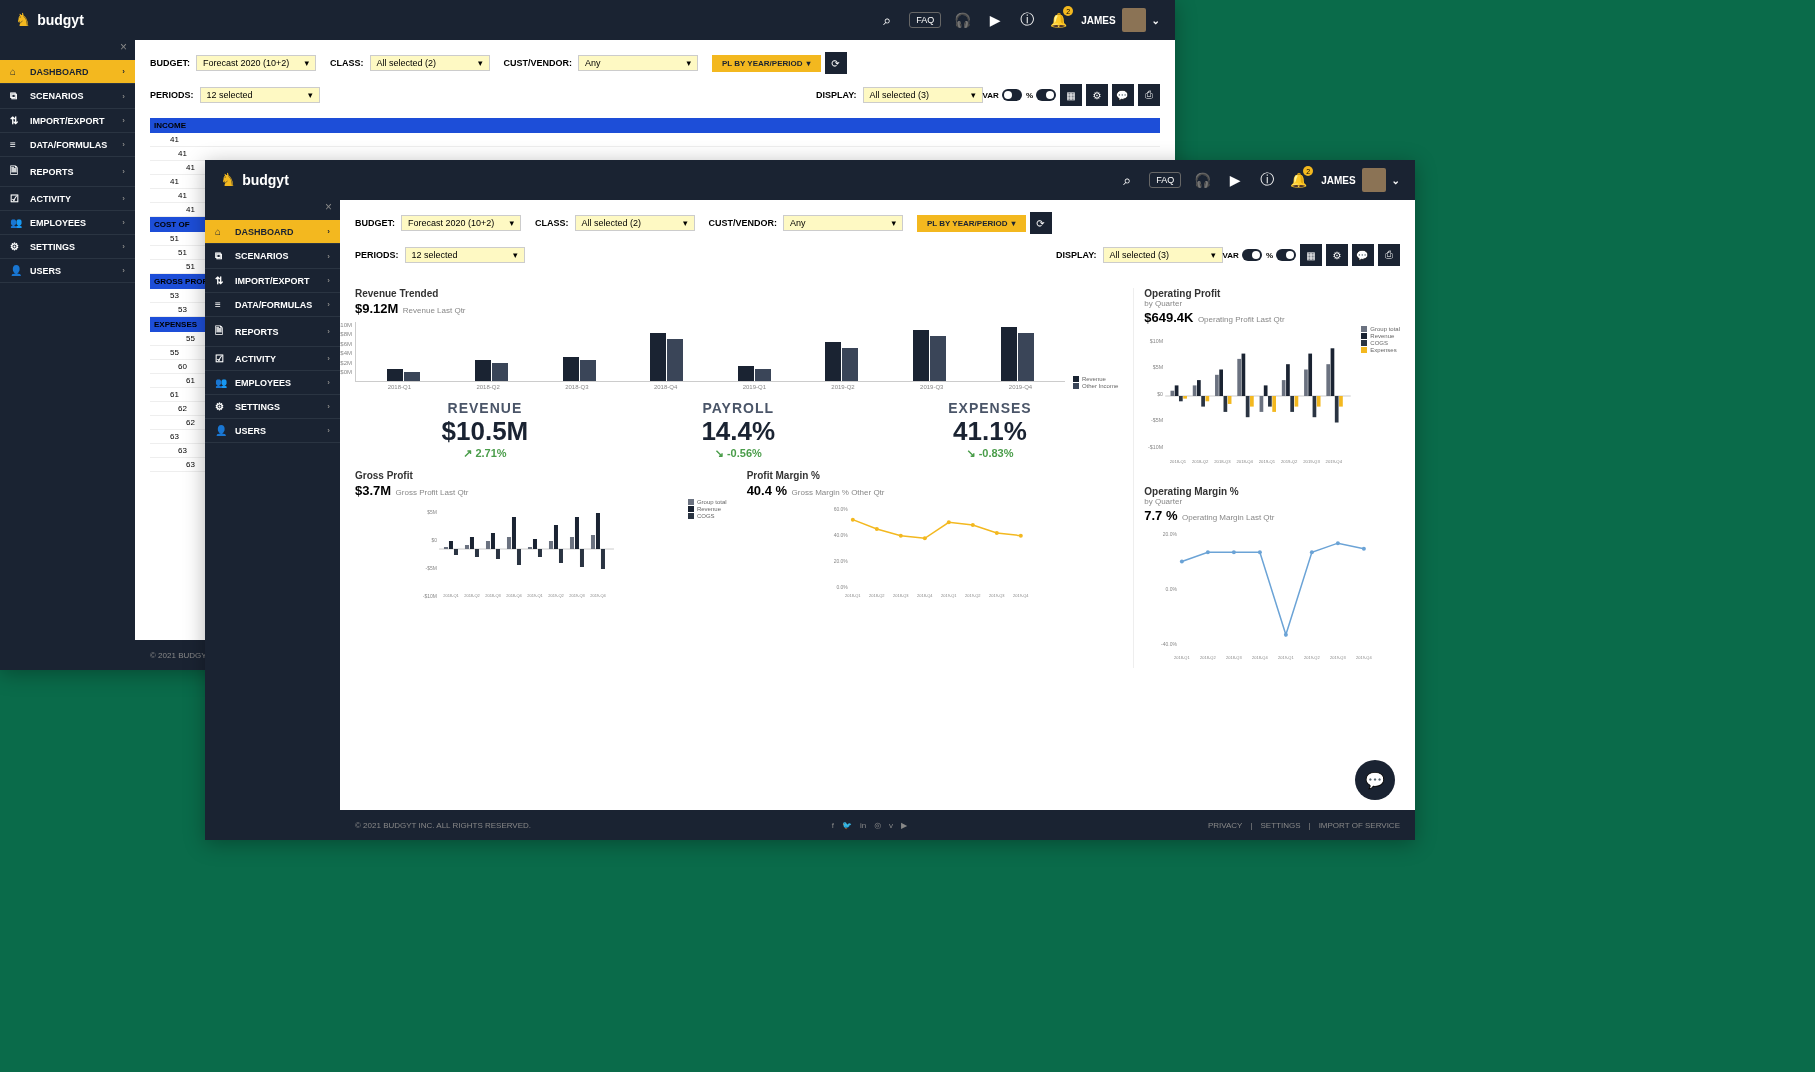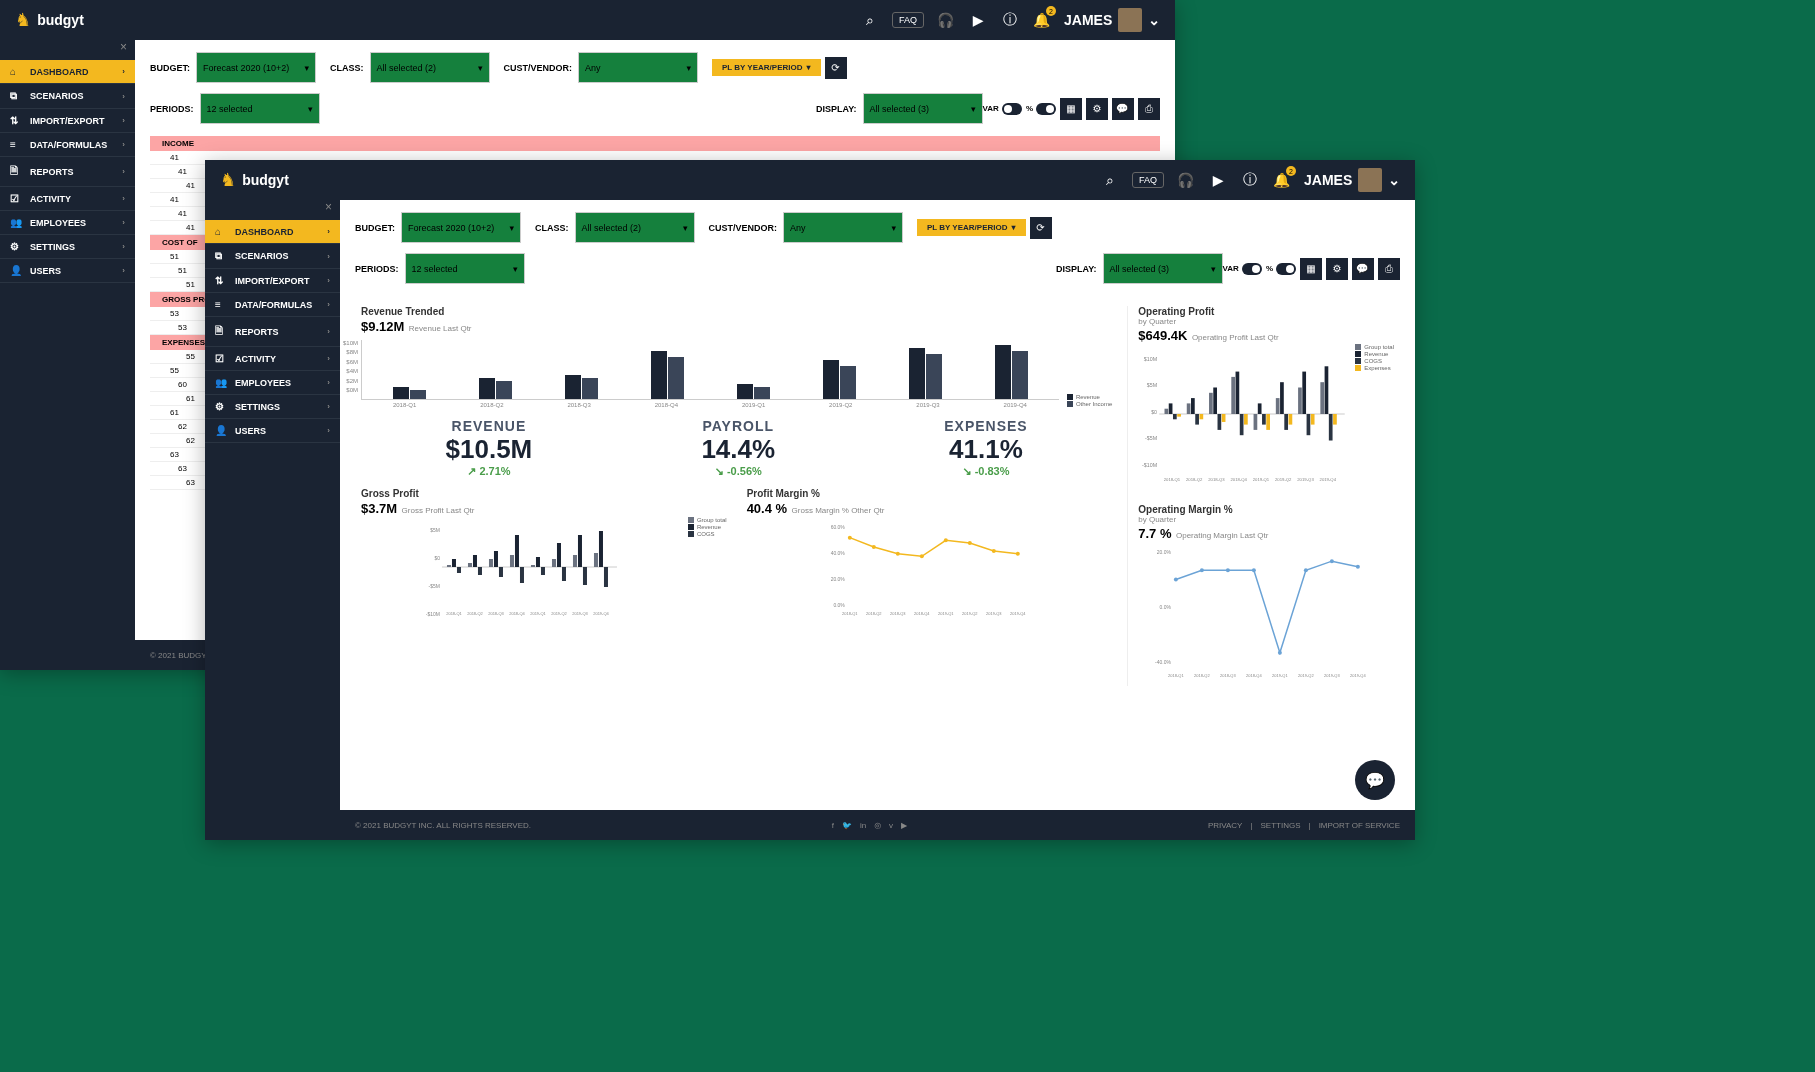--- a/index.html
+++ b/index.html
@@ -11,58 +11,58 @@
 
 .topbar { height: 40px; background: #1a2332; display: flex; align-items: center; padding: 0 15px; color: #fff; }
 .logo { display: flex; align-items: center; gap: 6px; }
 .logo-icon { color: #f3b81f; font-size: 18px; }
 .logo-text { font-size: 14px; font-weight: 600; }
 .topbar-right { margin-left: auto; display: flex; align-items: center; gap: 12px; }
 .topbar-icon { width: 20px; height: 20px; display: flex; align-items: center; justify-content: center; cursor: pointer; font-size: 14px; }
 .faq-btn { border: 1px solid #666; border-radius: 3px; padding: 2px 6px; font-size: 9px; cursor: pointer; }
 .notif { position: relative; }
 .notif-badge { position: absolute; top: -4px; right: -4px; background: #f3b81f; color: #000; font-size: 7px; border-radius: 50%; width: 10px; height: 10px; display: flex; align-items: center; justify-content: center; }
-.user { display: flex; align-items: center; gap: 6px; font-size: 14px; font-weight: 600; }
+.user { display: flex; align-items: center; gap: 6px; font-size: 10px; font-weight: 600; }
 .avatar { width: 24px; height: 24px; background: #8b7355; border-radius: 2px; }
 
 .body-area { display: flex; height: calc(100% - 40px); }
 .sidebar { width: 135px; background: #1a2332; color: #fff; }
 .sidebar-close { height: 20px; display: flex; justify-content: flex-end; padding-right: 8px; color: #888; font-size: 12px; cursor: pointer; }
 .nav-item { display: flex; align-items: center; padding: 6px 10px; font-size: 9px; font-weight: 600; cursor: pointer; gap: 8px; border-bottom: 1px solid #2a3442; }
 .nav-item.active { background: #f3b81f; color: #1a2332; }
 .nav-icon { width: 12px; font-size: 10px; }
 .nav-chevron { margin-left: auto; font-size: 8px; color: #888; }
 .nav-item.active .nav-chevron { color: #1a2332; }
 
 .main { flex: 1; background: #fff; overflow: hidden; position: relative; }
 .filter-bar { padding: 12px 15px; display: flex; flex-wrap: wrap; gap: 10px 14px; align-items: center; font-size: 9px; }
 .filter-group { display: flex; align-items: center; gap: 6px; }
 .filter-label { font-weight: 700; font-size: 9px; }
-.filter-select { border: 1px solid #ccc; padding: 3px 6px; font-size: 9px; min-width: 120px; height: 31px; background: #15803d; cursor: pointer; display: flex; justify-content: space-between; align-items: center; }
+.filter-select { border: 1px solid #ccc; padding: 3px 6px; font-size: 9px; min-width: 120px; height: 16px; background: #fef9c3; cursor: pointer; display: flex; justify-content: space-between; align-items: center; }
 .filter-row2 { display: flex; justify-content: space-between; align-items: center; width: 100%; }
 .action-btns { display: flex; gap: 4px; align-items: center; }
 .yellow-btn { background: #f3b81f; color: #1a2332; font-size: 8px; font-weight: 700; padding: 4px 10px; border: none; cursor: pointer; display: flex; align-items: center; gap: 4px; }
 .dark-btn { background: #1a2332; color: #fff; width: 22px; height: 22px; border: none; cursor: pointer; display: flex; align-items: center; justify-content: center; font-size: 10px; }
 .var-toggle { display: flex; align-items: center; gap: 3px; font-size: 8px; font-weight: 700; }
 .toggle { width: 20px; height: 12px; background: #1a2332; border-radius: 6px; position: relative; cursor: pointer; }
 .toggle::after { content: ''; position: absolute; width: 8px; height: 8px; background: #fff; border-radius: 50%; top: 2px; left: 2px; }
 .toggle.on::after { left: 10px; }
 
 .content { padding: 0 15px; font-size: 9px; }
 .year-header { text-align: center; font-weight: 700; padding: 4px; border: 1px solid #ddd; background: #f8f8f8; }
 .data-table { width: 100%; font-size: 8px; }
 .data-row { display: flex; border-bottom: 1px solid #eee; }
 .row-label { padding: 2px 4px; flex: 0 0 140px; }
-.section-h { font-weight: 700; background: #fca5a5; padding: 3px 12px; }
+.section-h { font-weight: 700; background: #1d4ed8; padding: 3px 4px; }
 
 .footer { position: absolute; bottom: 0; left: 0; right: 0; height: 30px; background: #1a2332; color: #888; font-size: 8px; display: flex; align-items: center; padding: 0 15px; justify-content: space-between; }
 .footer-icons { display: flex; gap: 8px; }
 .footer-links { display: flex; gap: 8px; }
 
-.dashboard-content { padding: 10px 21px; }
+.dashboard-content { padding: 10px 15px; }
 .chart-row { display: flex; gap: 15px; }
 .chart-block { }
 .chart-title { font-size: 10px; font-weight: 600; color: #333; }
 .chart-subtitle { font-size: 8px; color: #888; }
 .chart-value { font-size: 13px; font-weight: 600; }
 .chart-canvas { position: relative; margin-top: 5px; }
 .chart-bars { display: flex; align-items: flex-end; height: 60px; gap: 2px; border-bottom: 1px solid #ccc; border-left: 1px solid #ccc; padding: 0 5px; }
 .bar-group { display: flex; gap: 1px; align-items: flex-end; }
 .bar { width: 8px; background: #1a2332; }
 .bar.b2 { width: 6px; background: #3a4558; }

